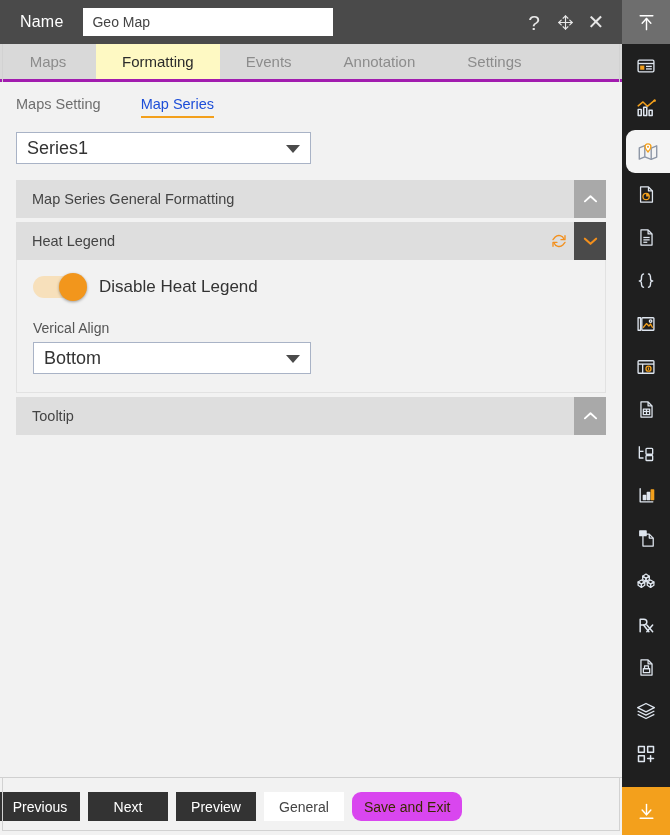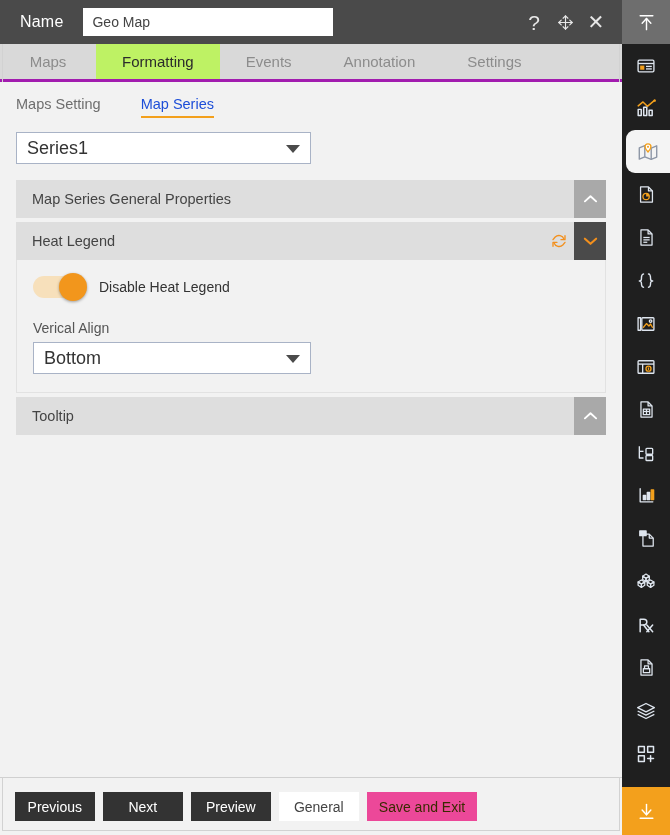--- a/index.html
+++ b/index.html
@@ -87,21 +87,21 @@
     display: flex;
     align-items: center;
     justify-content: center;
     font-size: 15px;
     color: #8c8c8c;
     cursor: pointer;
     background: #d9d9d9;
     min-width: 96px;
   }
   .tab.active {
-    background: #bef264;
+    background: #fef9c3;
     color: #2b2b2b;
   }
   .tab-filler { flex: 1 1 auto; background: #d9d9d9; }
 
   
   .dialog-body {
     flex: 1 1 auto;
     background: #f2f2f2;
     padding: 0;
     position: relative;
@@ -210,60 +210,60 @@
     flex: 0 0 auto;
   }
   .toggle .knob {
     position: absolute;
     top: -3px; right: -2px;
     width: 28px; height: 28px;
     border-radius: 50%;
     background: #f2961c;
     box-shadow: 0 1px 3px rgba(0,0,0,.35);
   }
-  .toggle-label { font-size: 14px; color: #333333; }
+  .toggle-label { font-size: 17px; color: #333333; }
 
   .field-label {
     margin-top: 22px;
     font-size: 14px;
     color: #555555;
   }
   .field-select {
     margin-top: 6px;
     width: 278px;
   }
 
   
   .footer {
     flex: 0 0 auto;
     height: 58px;
     background: #f2f2f2;
     border-top: 1px solid #d0d0d0;
     display: flex;
     align-items: center;
-    justify-content: center;
+    justify-content: flex-start;
     gap: 8px;
     padding: 0 130px 0 0;
   }
   .btn {
     height: 29px;
     min-width: 80px;
     padding: 0 12px;
     font-size: 14px;
     font-family: "Liberation Sans", sans-serif;
     border: none;
     cursor: pointer;
     display: inline-flex;
     align-items: center;
     justify-content: center;
     line-height: 1;
   }
   .btn.dark   { background: #333333; color: #ffffff; }
   .btn.light  { background: #ffffff; color: #444444; }
-  .btn.accent { background: #ec4899; color: #3a2a00; }
+  .btn.accent { background: #d946ef; color: #3a2a00; border-radius: 9px; }
 
   .dialog-border {
     position: absolute;
     left: 2px; top: 44px; right: 2px; bottom: 4px;
     border: 1px solid #d2d2d2;
     border-top: none;
     pointer-events: none;
   }
 
   
@@ -352,21 +352,21 @@
         <div class="select-box">
           <span>Series1</span>
           <span class="caret"></span>
         </div>
       </div>
 
       <div class="accordions">
 
         <div class="acc">
           <div class="acc-header">
-            <span class="acc-title">Map Series General Properties</span>
+            <span class="acc-title">Map Series General Formatting</span>
             <div class="acc-tools">
               <div class="acc-chev collapsed">
                 <svg width="15" height="10" viewBox="0 0 16 10" fill="none" stroke="currentColor" stroke-width="2" stroke-linecap="round" stroke-linejoin="round">
                     <polyline points="2,7.5 8,2 14,7.5"></polyline>
                   </svg>
               </div>
             </div>
           </div>
         </div>
 

